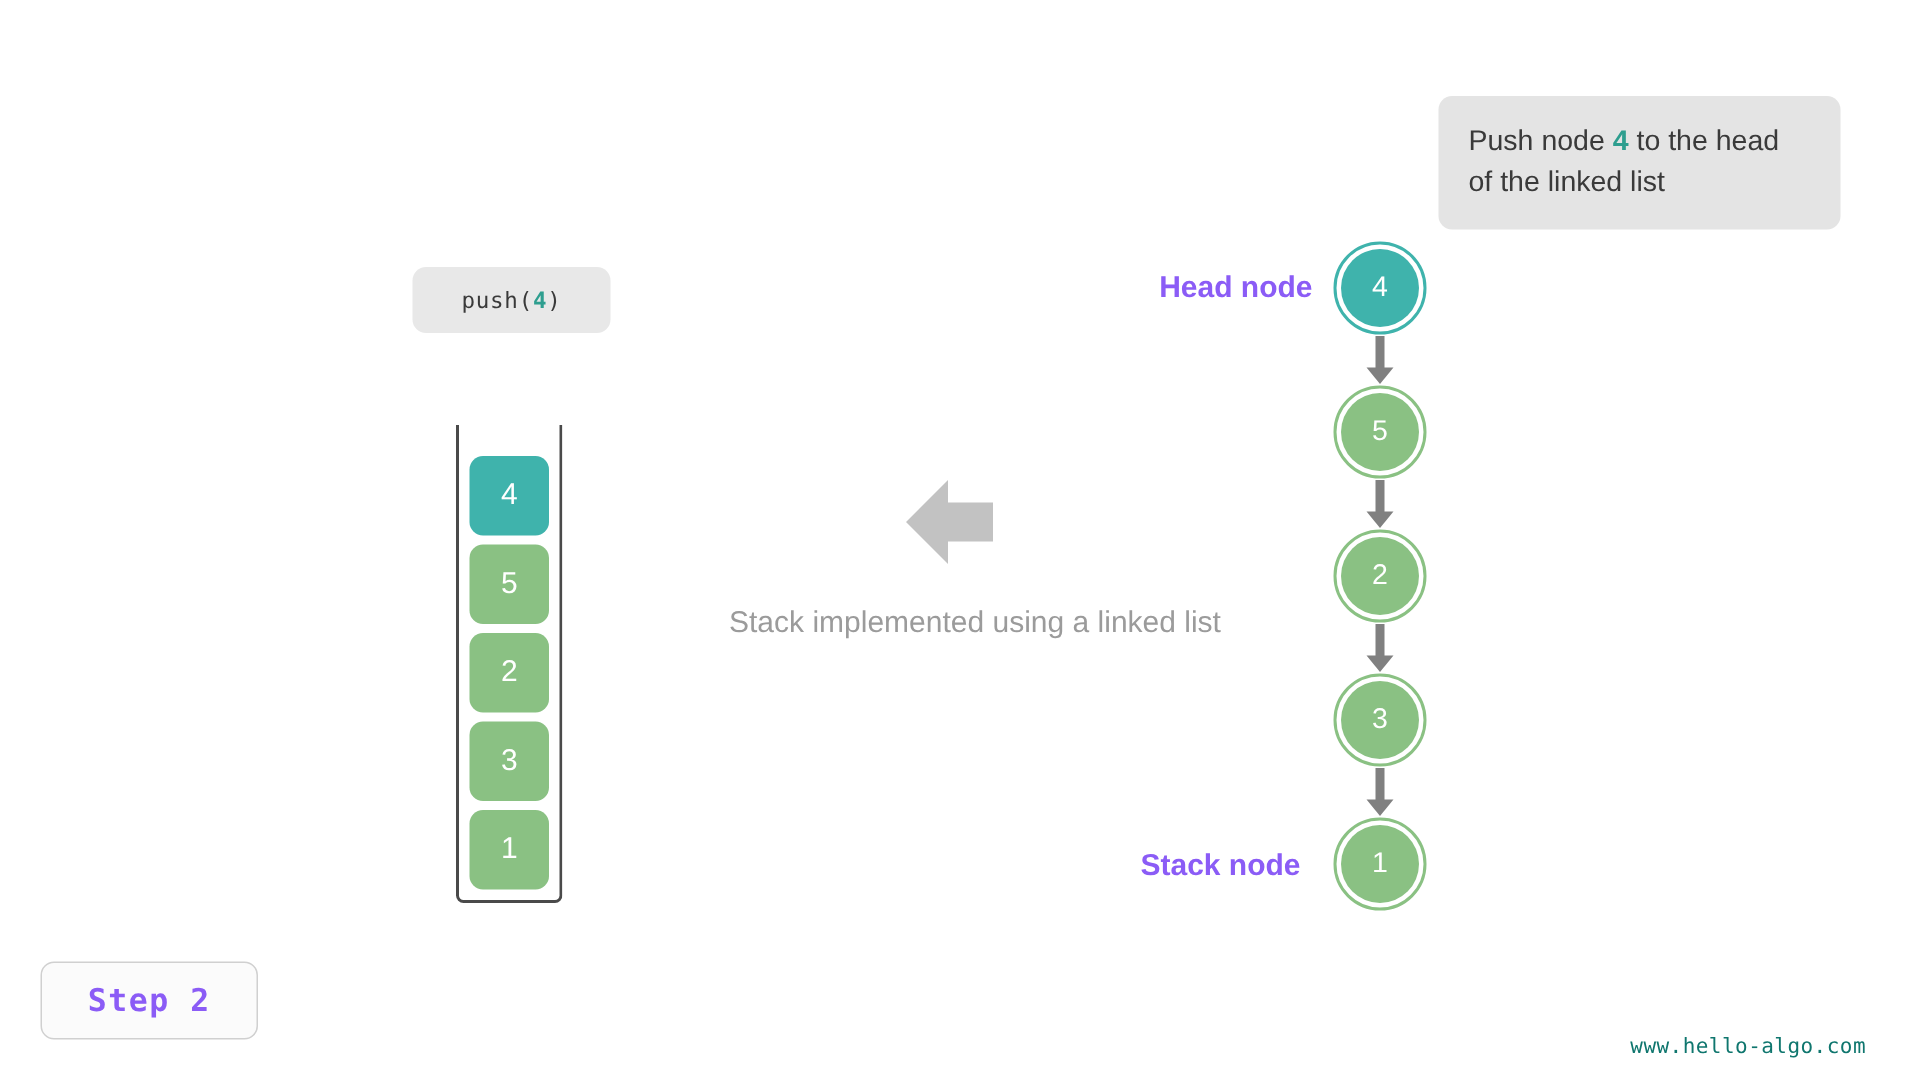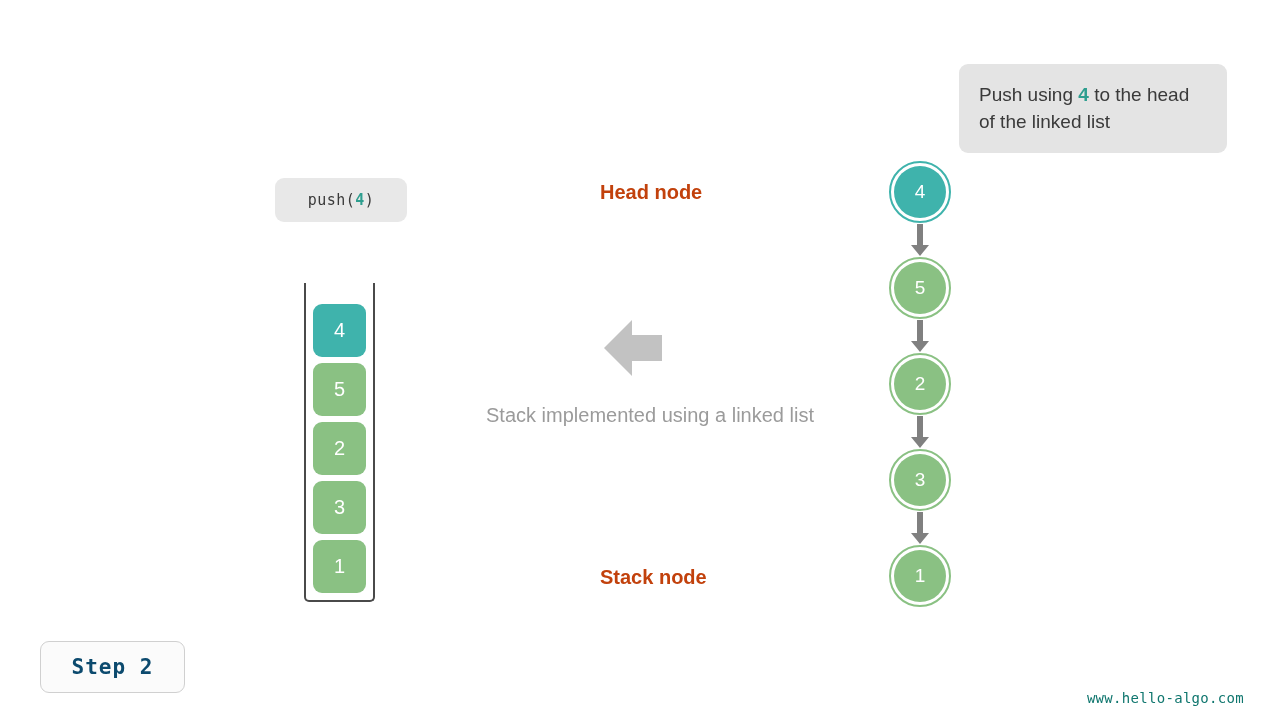--- a/index.html
+++ b/index.html
@@ -161,63 +161,64 @@
     border-left: 9px solid transparent;
     border-right: 9px solid transparent;
     border-top: 11px solid #808080;
   }
 
   
   .ll-label {
     position: absolute;
     font-size: 20px;
     font-weight: bold;
-    color: #c2410c;
+    color: #8b5cf6;
+    text-align: right;
     white-space: nowrap;
   }
   #head-label { left: 600px; top: 181px; width: 275px; }
   #tail-label { left: 600px; top: 566px; width: 267px; }
 
   
   #step-badge {
     position: absolute;
-    left: 40px;
+    left: 27px;
     top: 641px;
     width: 145px;
     height: 52px;
     box-sizing: border-box;
     border: 1.5px solid #d0d0d0;
     border-radius: 9px;
     background: #fbfbfb;
     display: flex;
     align-items: center;
     justify-content: center;
     font-family: "DejaVu Sans Mono", monospace;
     font-size: 21px;
     font-weight: bold;
-    color: #0c4a6e;
+    color: #8b5cf6;
     letter-spacing: 1px;
   }
 
   
   #watermark {
     position: absolute;
     right: 36px;
     bottom: 14px;
     font-family: "DejaVu Sans Mono", monospace;
     font-size: 14px;
     color: #0f766e;
     letter-spacing: 0.3px;
   }
 </style>
 </head>
 <body>
 
 <div id="callout">
-  <span>Push using </span><span class="hl">4</span><span> to the head of the linked list</span>
+  <span>Push node </span><span class="hl">4</span><span> to the head of the linked list</span>
 </div>
 
 <div id="op-chip">
   <span>push(</span>
     <span class="hl">4</span>
     <span>)</span>
 </div>
 
 <div id="stack-container">
     <div class="stack-cell" style="background: rgb(63, 179, 172);">

